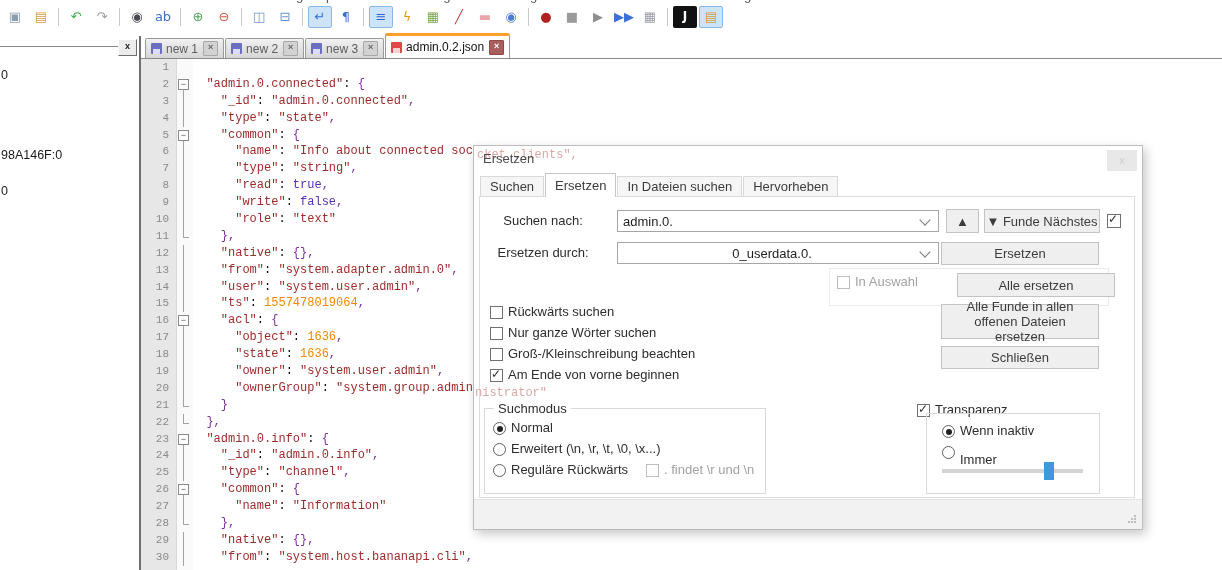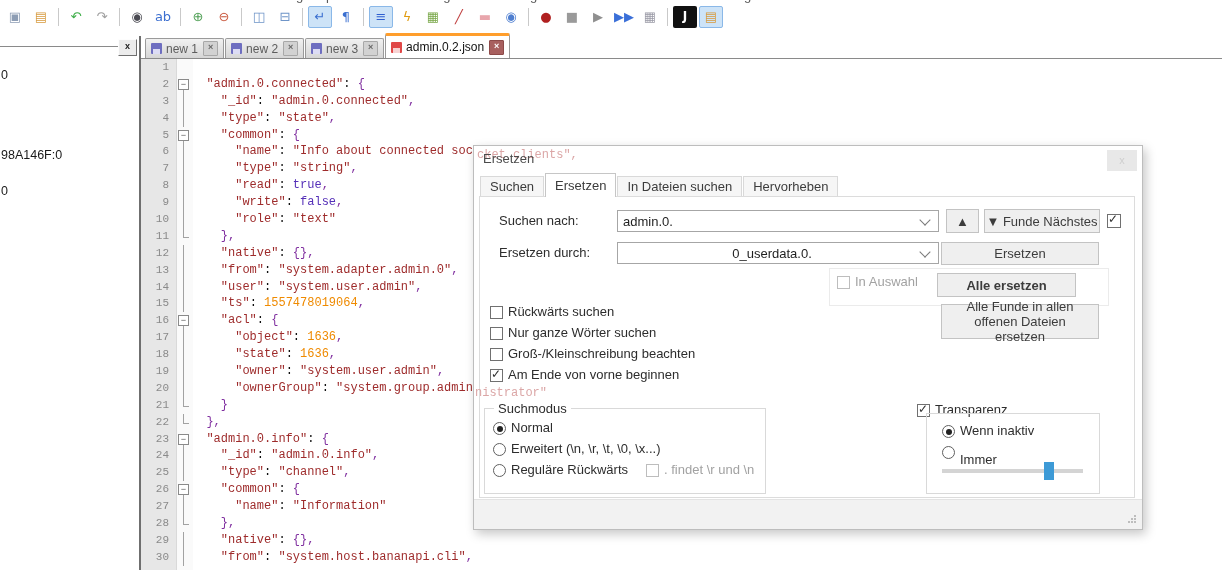--- a/index.html
+++ b/index.html
@@ -67,21 +67,21 @@
   .ghost1{left:3px;top:2px;}
   .ghost2{left:1px;top:240px;}
   .dlg-title{position:absolute;left:9px;top:5px;font-size:13px;color:#4a4a4a;}
   .dlg-close{position:absolute;right:5px;top:4px;width:30px;height:21px;background:#e8e8e8;
              color:#cfcfcf;font-size:11px;line-height:21px;text-align:center;}
   .dlg-tabs{position:absolute;left:6px;top:28px;height:23px;display:flex;align-items:flex-end;}
   .dtab{height:20px;line-height:20px;padding:0 9px;border:1px solid #d9d9d9;border-bottom:none;
         background:#f6f6f6;color:#3c3c3c;margin-right:1px;font-size:13px;}
   .dtab.active{height:23px;line-height:23px;background:#fff;border-color:#c6c6c6;position:relative;z-index:2;}
   .dlg-page{position:absolute;left:5px;top:50px;width:656px;height:302px;border:1px solid #dcdcdc;box-sizing:border-box;}
-  .dlbl{position:absolute;width:138px;text-align:left;line-height:22px;color:#2d2d2d;padding-left:25px;}
+  .dlbl{position:absolute;width:138px;text-align:center;line-height:22px;color:#2d2d2d;}
   .combo{position:absolute;left:143px;width:322px;height:22px;border:1px solid #a6a6a6;background:#fff;
          box-sizing:border-box;display:flex;align-items:center;}
   .combo-val{flex:1;padding-left:5px;font-size:13px;color:#1f1f1f;}
   .chev{width:7px;height:7px;border-right:1.4px solid #7a7a7a;border-bottom:1.4px solid #7a7a7a;
         transform:rotate(45deg);margin-right:9px;margin-top:-3px;}
   .dbtn{position:absolute;background:#efefef;border:1px solid #c3c3c3;color:#3c3c3c;text-align:center;
         font-size:13px;display:flex;align-items:center;justify-content:center;box-sizing:border-box;}
   .cb{position:absolute;width:13px;height:13px;border:1px solid #707070;background:#fff;box-sizing:border-box;}
   .cb.checked::after{content:"\2713";position:absolute;left:0px;top:-3px;font-size:12px;color:#333;}
   .cb.disabled{border-color:#bdbdbd;}
@@ -242,22 +242,23 @@
     <div class="dlbl" style="left:0;top:96px;">Ersetzen durch:</div>
     <div class="combo" style="top:96px;text-align:center;">
       <span class="combo-val">0_userdata.0.</span>
       <span class="chev"></span>
     </div>
     <div class="dbtn" style="left:467px;top:96px;width:158px;height:23px;">Ersetzen</div>
 
     <div class="selgroup"></div>
     <div class="cb disabled" style="left:363px;top:130px;"></div>
     <div class="dtext dim" style="left:381px;top:128px;">In Auswahl</div>
-    <div class="dbtn" style="left:463px;top:127px;width:139px;height:24px;font-weight:bold;">Alle ersetzen</div>
+    <div class="dbtn" style="left:483px;top:127px;width:158px;height:24px;">Alle ersetzen</div>
     <div class="dbtn" style="left:467px;top:158px;width:158px;height:35px;padding:0 10px;">Alle Funde in allen offenen Dateien ersetzen</div>
+    <div class="dbtn" style="left:467px;top:200px;width:158px;height:23px;">Schließen</div>
 
     <div id="dlg-checks">
         <div class="cb" style="left: 16px; top: 160px;"></div>
         <div class="dtext" style="left: 34px; top: 158px;">Rückwärts suchen</div>
         <div class="cb" style="left: 16px; top: 181px;"></div>
         <div class="dtext" style="left: 34px; top: 179px; text-align: center;">Nur ganze Wörter suchen</div>
         <div class="cb" style="left: 16px; top: 202px;"></div>
         <div class="dtext" style="left: 34px; top: 200px;">Groß-/Kleinschreibung beachten</div>
         <div class="cb checked" style="left: 16px; top: 223px;"></div>
         <div class="dtext" style="left: 34px; top: 221px;">Am Ende von vorne beginnen</div>

